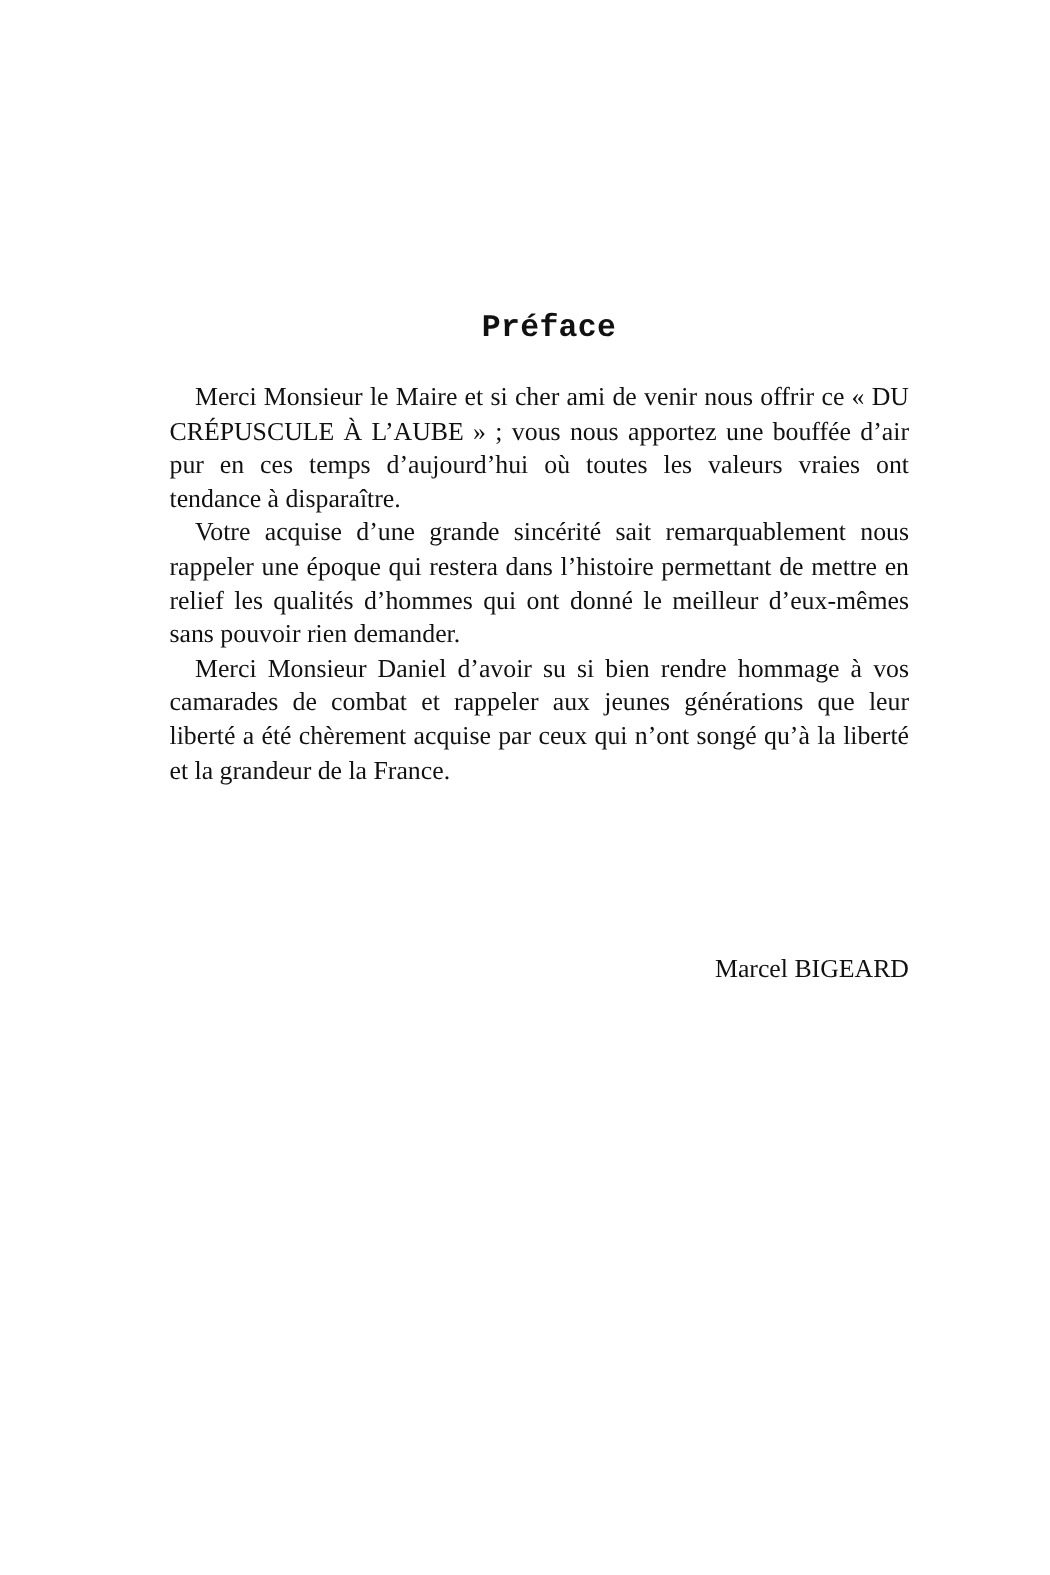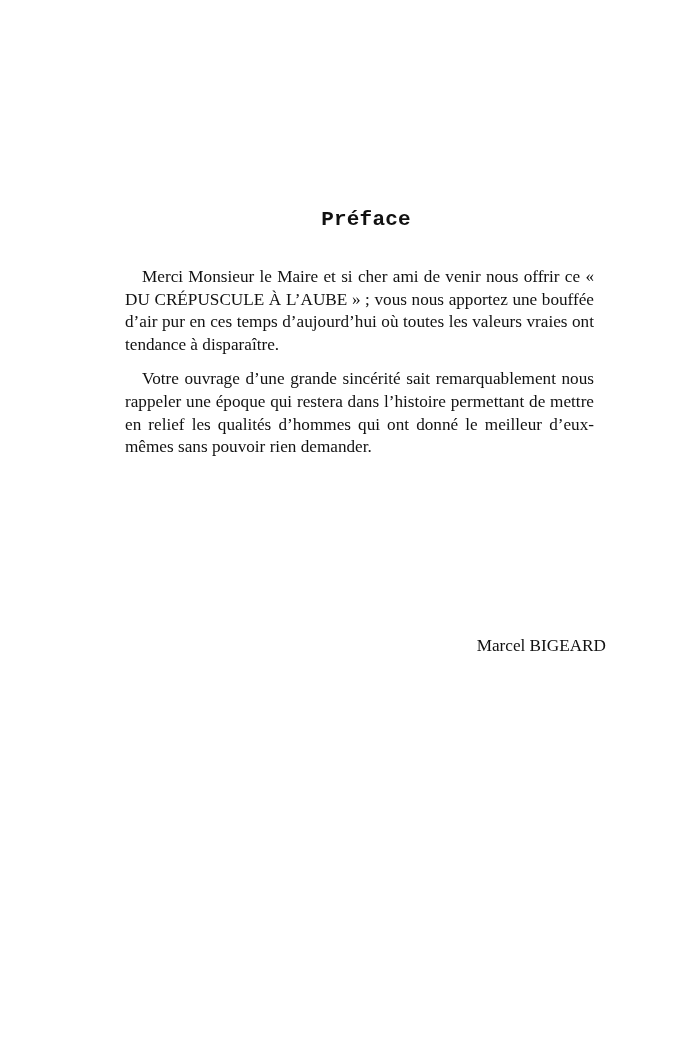--- a/index.html
+++ b/index.html
@@ -2,26 +2,27 @@
 <html><head>
   <meta charset="utf-8">
   <style>
     html, body { margin: 0; padding: 0; background: #ffffff; }
     body { width: 700px; height: 1050px; position: relative; overflow: hidden;
            font-family: "Liberation Serif", "DejaVu Serif", serif; color: #111; }
     .title { position: absolute; top: 192px; left: 0; width: 700px; text-align: center;
              font-weight: bold; font-size: 21px; letter-spacing: 0.2px; }
     .body { position: absolute; top: 254px; left: 113px; width: 493px;
             font-size: 17.2px; line-height: 22.6px; }
-    .para { margin: 12px; text-indent: 17px; text-align: justify; }
+    .para { margin: 0; text-indent: 17px; text-align: justify; }
     .sig { position: absolute; top: 636px; right: 94px; font-size: 17.2px; text-align: right; }
   </style>
 </head>
 <body>
 
 <h1 class="title" style="margin:16px;font-family:Liberation Mono, monospace;">Préface</h1>
 
 <div class="body">
   <p class="para">Merci Monsieur le Maire et si cher ami de venir nous offrir ce « DU CRÉPUSCULE À L’AUBE » ; vous nous apportez une bouffée d’air pur en ces temps d’aujourd’hui où toutes les valeurs vraies ont tendance à disparaître.</p>
-  <p class="para">Votre ouvrage d’une grande sincérité sait remarquablement nous rappeler une époque qui restera dans l’histoire permettant de mettre en relief les qualités d’hommes qui ont donné le meilleur d’eux-mêmes sans pouvoir rien demander.</p>
+  <p class="para">Votre acquise d’une grande sincérité sait remarquablement nous rappeler une époque qui restera dans l’histoire permettant de mettre en relief les qualités d’hommes qui ont donné le meilleur d’eux-mêmes sans pouvoir rien demander.</p>
+  <p class="para">Merci Monsieur Daniel d’avoir su si bien rendre hommage à vos camarades de combat et rappeler aux jeunes générations que leur liberté a été chèrement acquise par ceux qui n’ont songé qu’à la liberté et la grandeur de la France.</p>
 </div>
 
 <div class="sig">Marcel BIGEARD</div>
 
 </body></html>

